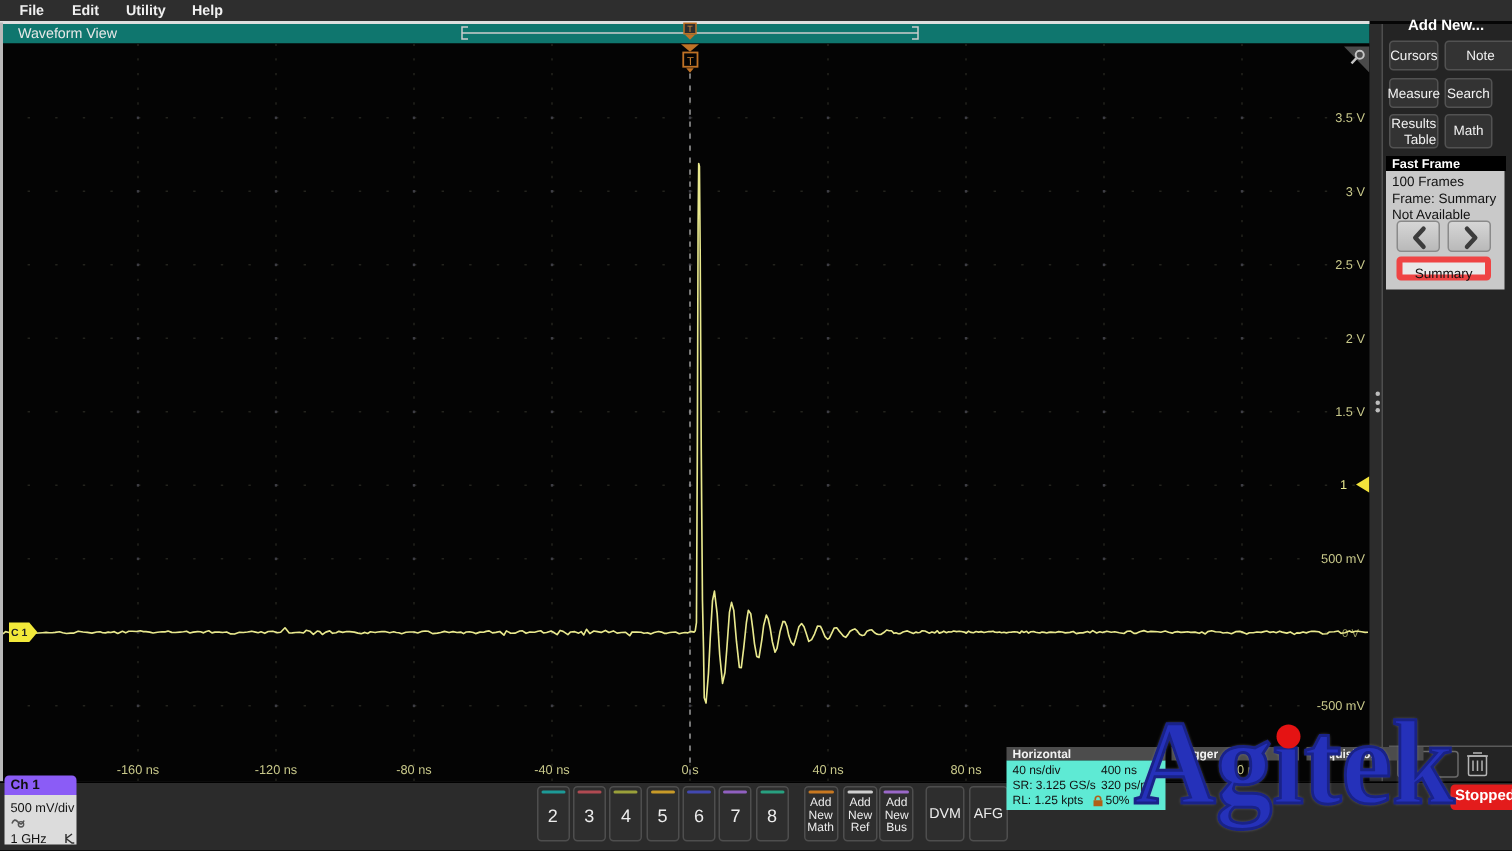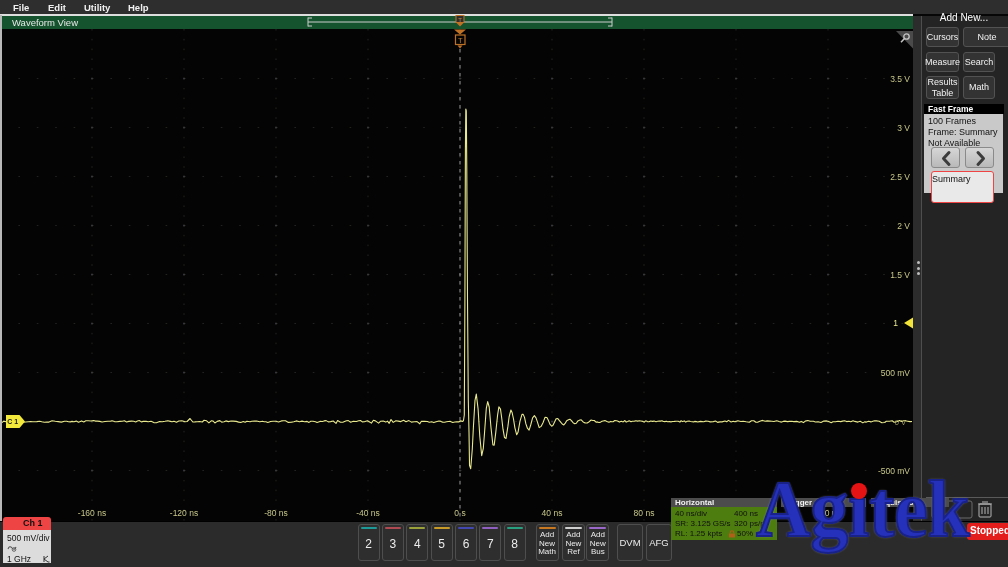--- a/index.html
+++ b/index.html
@@ -1,54 +1,54 @@
 <!DOCTYPE html>
 <html><head><meta charset="utf-8"><style>
 * { margin:0; padding:0; box-sizing:border-box; }
 body { width:1008px; height:567px; background:#060606; font-family:"Liberation Sans", sans-serif; position:relative; overflow:hidden; }
 .abs { position:absolute; }
 
 #menubar { left:0; top:0; width:1008px; height:14px; background:#2e2e2e; color:#f0f0f0; font-size:9.5px; font-weight:bold; }
 #menubar span { position:absolute; top:2px; }
 #menuline { left:0; top:14px; width:913px; height:2px; background:#dedede; }
 
-#tabbar { left:0; top:16px; width:913px; height:13px; background:#14532d; color:#e8e8e8; font-size:9.5px; }
+#tabbar { left:0; top:16px; width:913px; height:13px; background:#0f766e; color:#e8e8e8; font-size:9.5px; }
 
 #plot { left:0; top:29px; width:913px; height:492px; background:#040404; }
 #leftedge { left:0; top:15px; width:2px; height:506px; background:#b9b9b9; }
 
 #divider { left:913px; top:16px; width:9px; height:505px; background:#2c2c2c; }
 #divline { left:921px; top:16px; width:1px; height:505px; background:#4e4e4e; }
 .grip { left:916.5px; width:3px; height:3px; border-radius:50%; background:#bdbdbd; }
 
 #sidebar { left:922px; top:16px; width:86px; height:505px; background:#242424; }
-#addnew { left:924px; top:12px; width:80px; text-align:center; color:#fff; font-size:10px; font-weight:normal; }
-.sbtn { position:absolute; background:#333333; border:1px solid #525252; border-radius:3px; color:#f2f2f2; font-size:9px; display:flex; align-items:center; justify-content:center; text-align:center; line-height:10.5px; }
+#addnew { left:924px; top:12px; width:80px; text-align:center; color:#fff; font-size:10px; font-weight:bold; }
+.sbtn { position:absolute; background:#333333; border:1px solid #525252; border-radius:3px; color:#f2f2f2; font-size:9px; display:flex; align-items:center; justify-content:center; text-align:right; line-height:10.5px; }
 
 #ffhead { left:924px; top:104px; width:80px; height:10px; background:#000; color:#fff; font-size:8.5px; font-weight:bold; padding-left:4px; }
 #ffbody { left:924px; top:114px; width:79px; height:79px; background:#c9c9c9; color:#111; font-size:9px; }
 #ffbody .row { position:absolute; left:4px; }
 .ffarr { position:absolute; width:29px; height:21px; border:1px solid #8a8a8a; border-radius:3px; background:linear-gradient(#d6d6d6,#b9b9b9); color:#333; text-align:center; }
-#ffsum { position:absolute; left:7px; top:57px; width:63px; height:32px; background:#e9e9e9; border:1px solid #ef4444; border-radius:3px; color:#111; font-size:9px; text-align:left; line-height:15px; }
+#ffsum { position:absolute; left:7px; top:57px; width:63px; height:16px; background:#e9e9e9; border:4px solid #ef4444; border-radius:3px; color:#111; font-size:9px; text-align:center; line-height:15px; }
 #sbsep { left:926px; top:497px; width:82px; height:1px; background:#5a5a5a; }
 
 #botbar { left:0; top:521px; width:1008px; height:46px; background:#2b2b2b; border-top:1px solid #000; }
 
-#ch1h { left:3px; top:517px; width:48px; height:13px; background:#ef4444; border-radius:3px 3px 0 0; color:#111; font-size:9px; font-weight:bold; padding:1px 0 0 20px; }
+#ch1h { left:3px; top:517px; width:48px; height:13px; background:#8b5cf6; border-radius:3px 3px 0 0; color:#111; font-size:9px; font-weight:bold; padding:1px 0 0 4px; }
 #ch1b { left:3px; top:530px; width:48px; height:33px; background:#dcdcdc; color:#111; font-size:8.5px; }
 
 .chb { position:absolute; top:524px; width:22px; height:37px; background:#2e2e2e; border:1px solid #4e4e4e; border-radius:3px; color:#ececec; font-size:12px; text-align:center; }
 .chb .strip { position:absolute; left:2px; top:1.5px; right:2px; height:2.5px; border-radius:1px; }
 .chb .num { position:absolute; left:0; right:0; top:12px; }
 .anb { position:absolute; top:524px; width:23px; height:37px; background:#2e2e2e; border:1px solid #4e4e4e; border-radius:3px; color:#ececec; font-size:8px; line-height:8.5px; text-align:center; padding-top:6px; }
 .fnb { position:absolute; top:524px; width:26px; height:37px; background:#2e2e2e; border:1px solid #4e4e4e; border-radius:3px; color:#ececec; font-size:9.5px; text-align:center; line-height:35px; }
 
 .ipanel { position:absolute; top:498px; }
 .ipanel .ihead { height:9px; background:#4c4c4c; color:#f2f2f2; font-size:8px; font-weight:bold; padding-left:4px; }
-.ipanel .ibody { background:#4d7c0f; color:#111; font-size:8px; position:relative; }
+.ipanel .ibody { background:#5eead4; color:#111; font-size:8px; position:relative; }
 #stopped { left:956px; top:523px; width:46px; height:17px; background:#e31c1c; border-radius:3px; color:#fff; font-size:10px; font-weight:bold; text-align:center; line-height:16px;margin-left:11px; }
 
 #wm { left:756px; top:464px; font-family:"Liberation Serif", serif; font-weight:bold; color:#2531ba; font-size:80px; -webkit-text-stroke:2px #192288; text-shadow:0 0 2.5px rgba(175,175,185,0.95); transform:scaleX(0.943); transform-origin:0 0; white-space:nowrap; }
 #wmdot { left:851px; top:483px; width:16px; height:16px; border-radius:50%; background:#e51313; }
 </style></head>
 <body>
 <div class="abs" id="menubar">
   <span style="left:13px">File</span>
     <span style="left:48px">Edit</span>
     <span style="left:84px">Utility</span>

